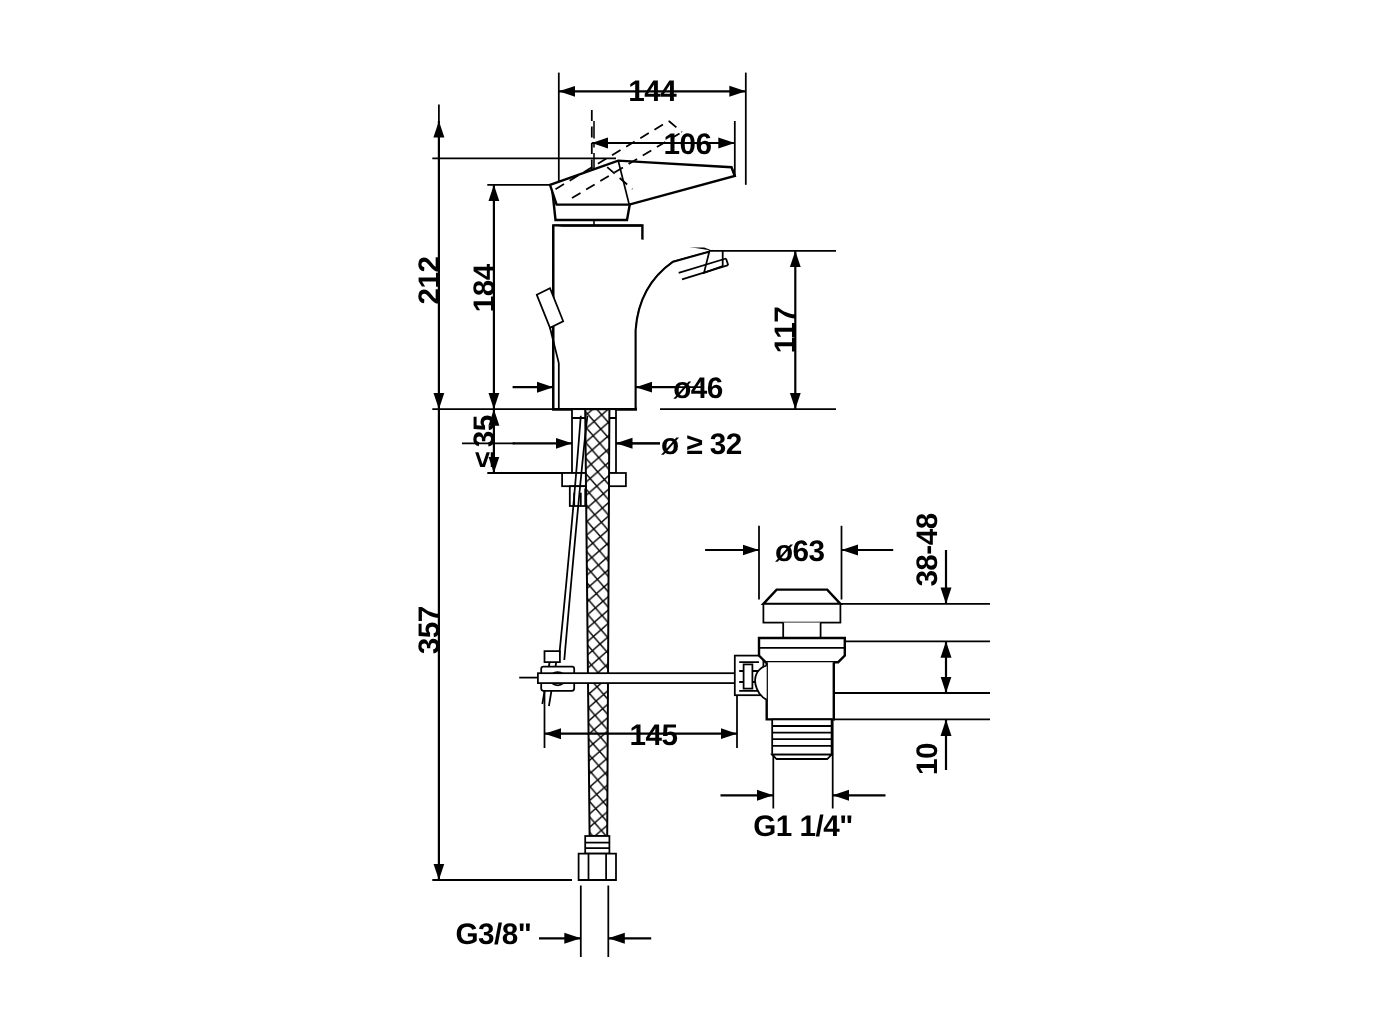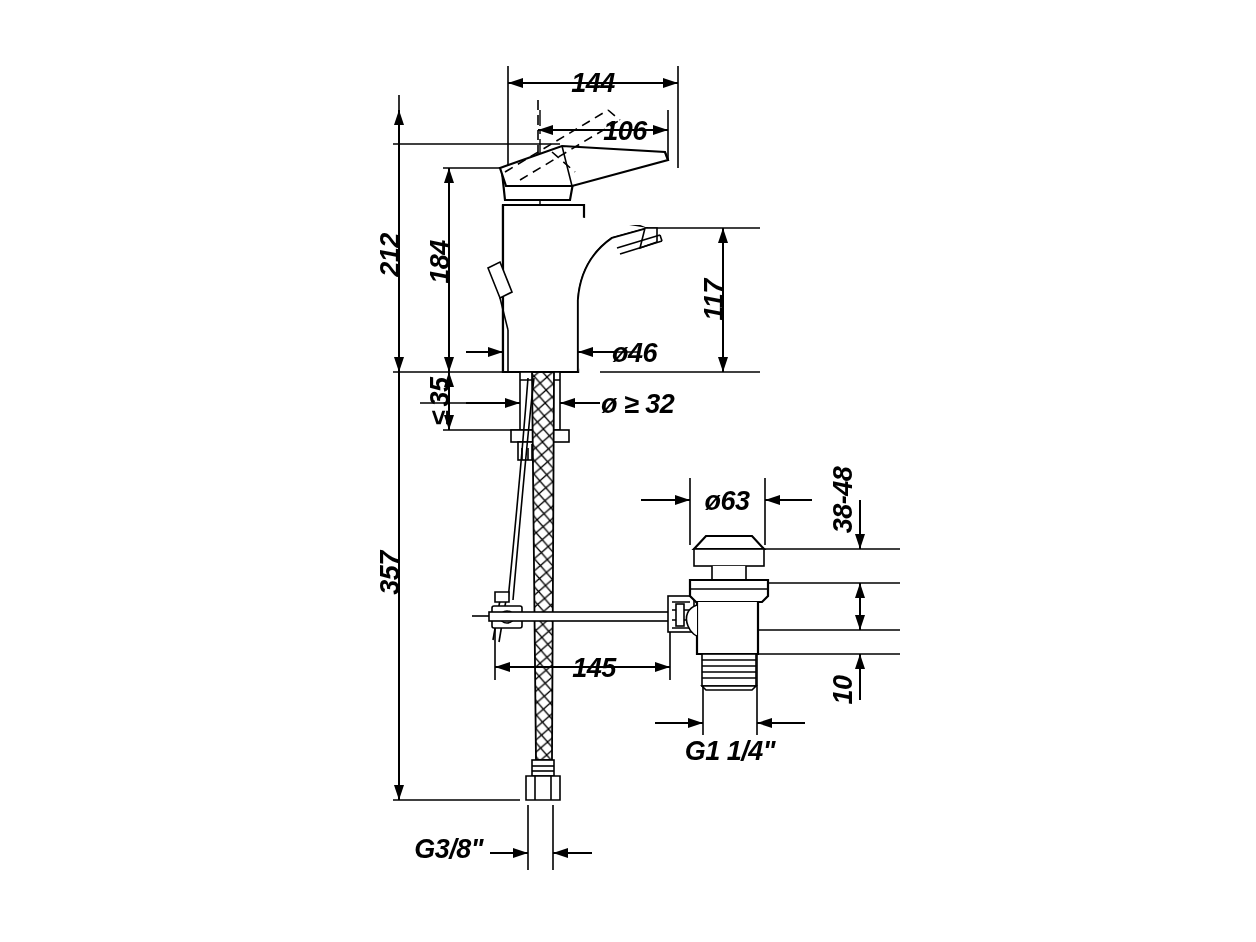--- a/index.html
+++ b/index.html
@@ -9,21 +9,20 @@
   }
   body {
     font-family: "Liberation Sans", sans-serif;
   }
   #stage {
     position: relative;
     width: 1109px;
     height: 942px;
     background: #ffffff;
     overflow: hidden;
-    font-style: italic;
   }
   #drawing-svg {
     position: absolute;
     left: 0;
     top: 0;
     width: 1256px;
     height: 942px;
   }
   .dim-text {
     font-family: "Liberation Sans", sans-serif;

